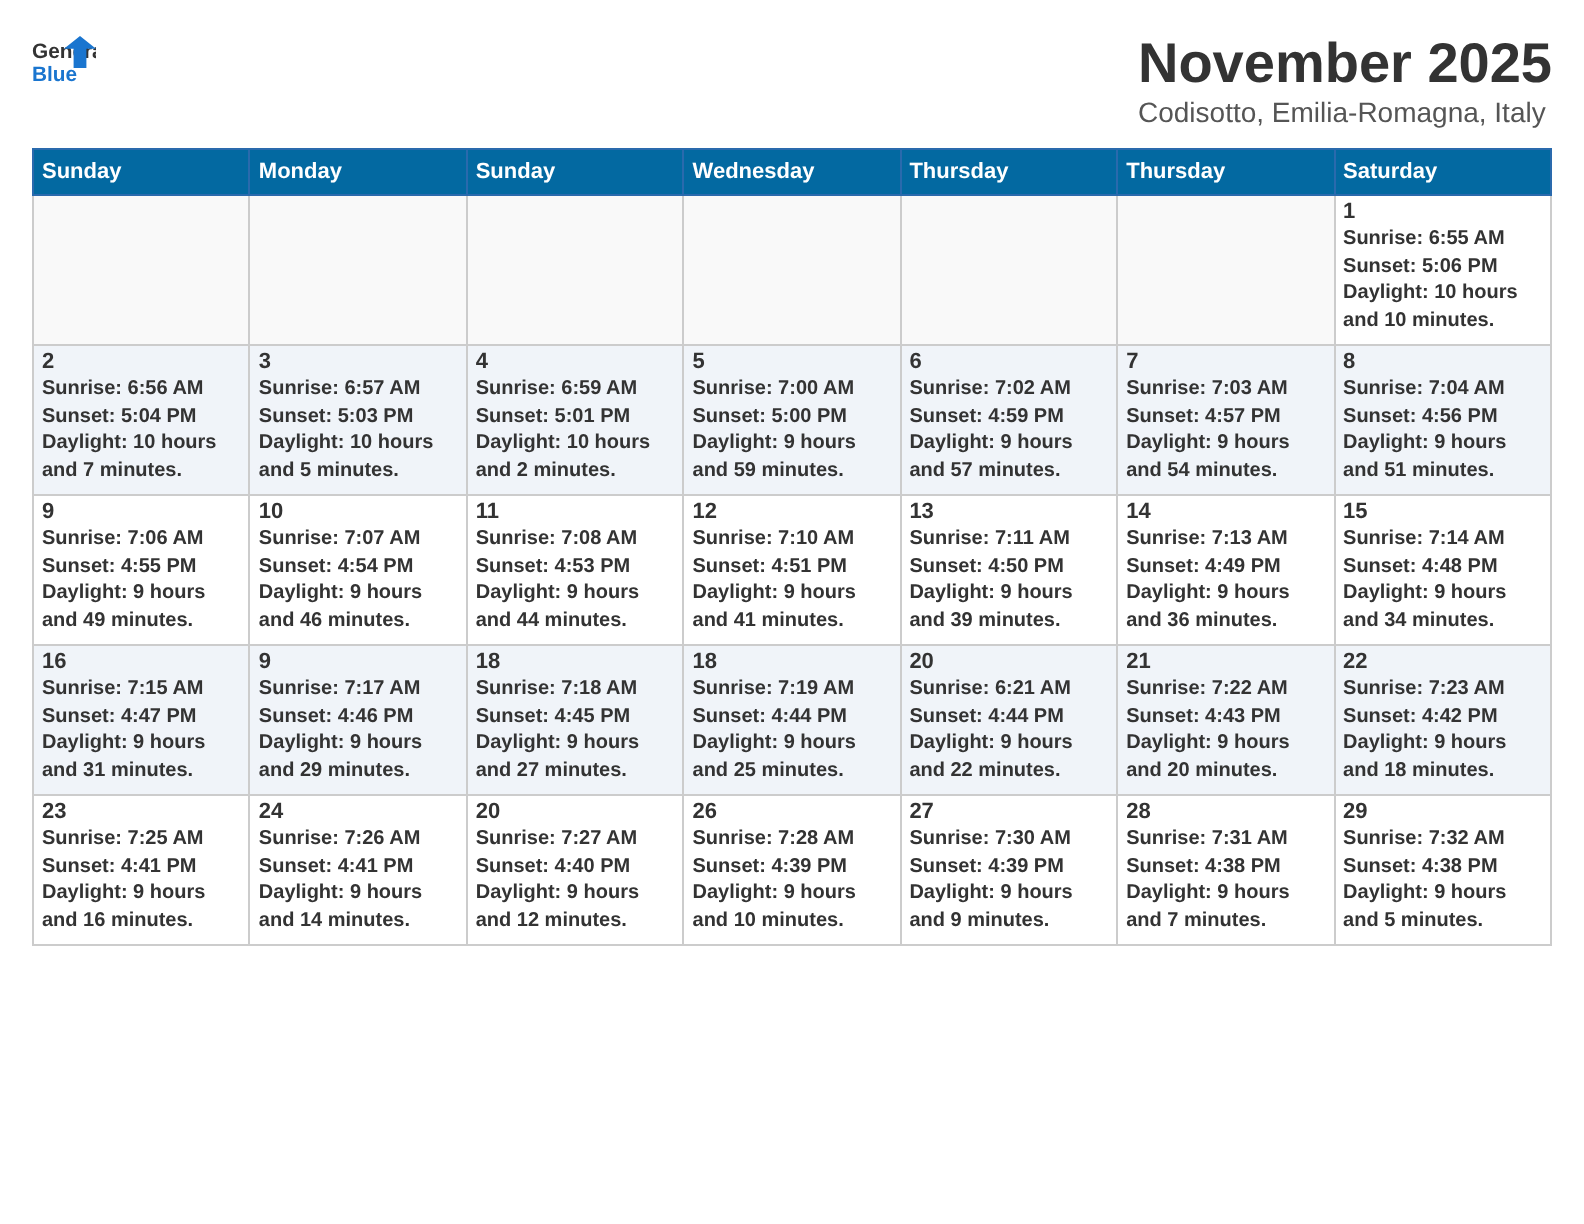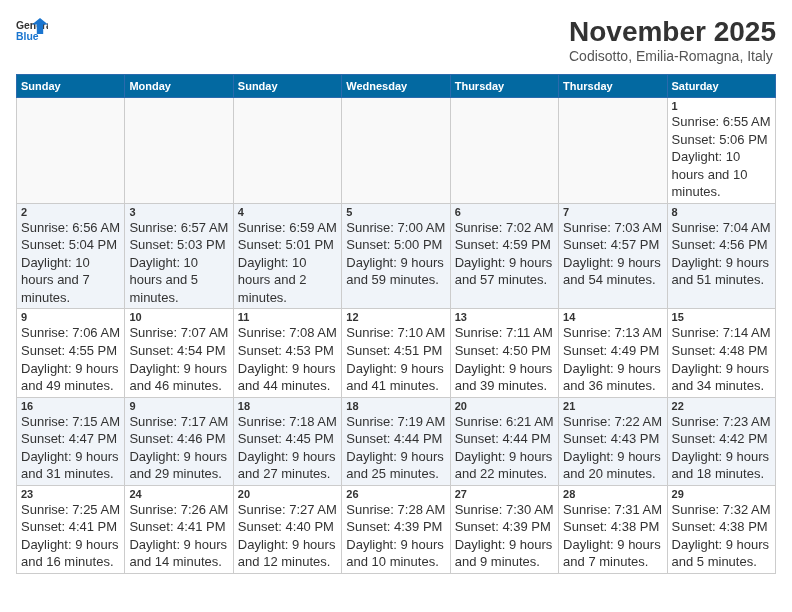--- a/index.html
+++ b/index.html
@@ -70,23 +70,24 @@
     .calendar td.empty {
       background: #f9f9f9;
     }
     .day-num {
       font-size: 11px;
       font-weight: bold;
       display: block;
       margin-bottom: 1px;
     }
     .day-info {
-      font-size: 13px;
+      font-size: 10px;
       line-height: 1.35;
       color: #333;
+      font-weight: bold;
     }
     .alt-row td {
       background: #f0f4f9;
     }
     .alt-row td.empty {
       background: #ebebeb;
     }
   </style>
 </head>
 <body>

